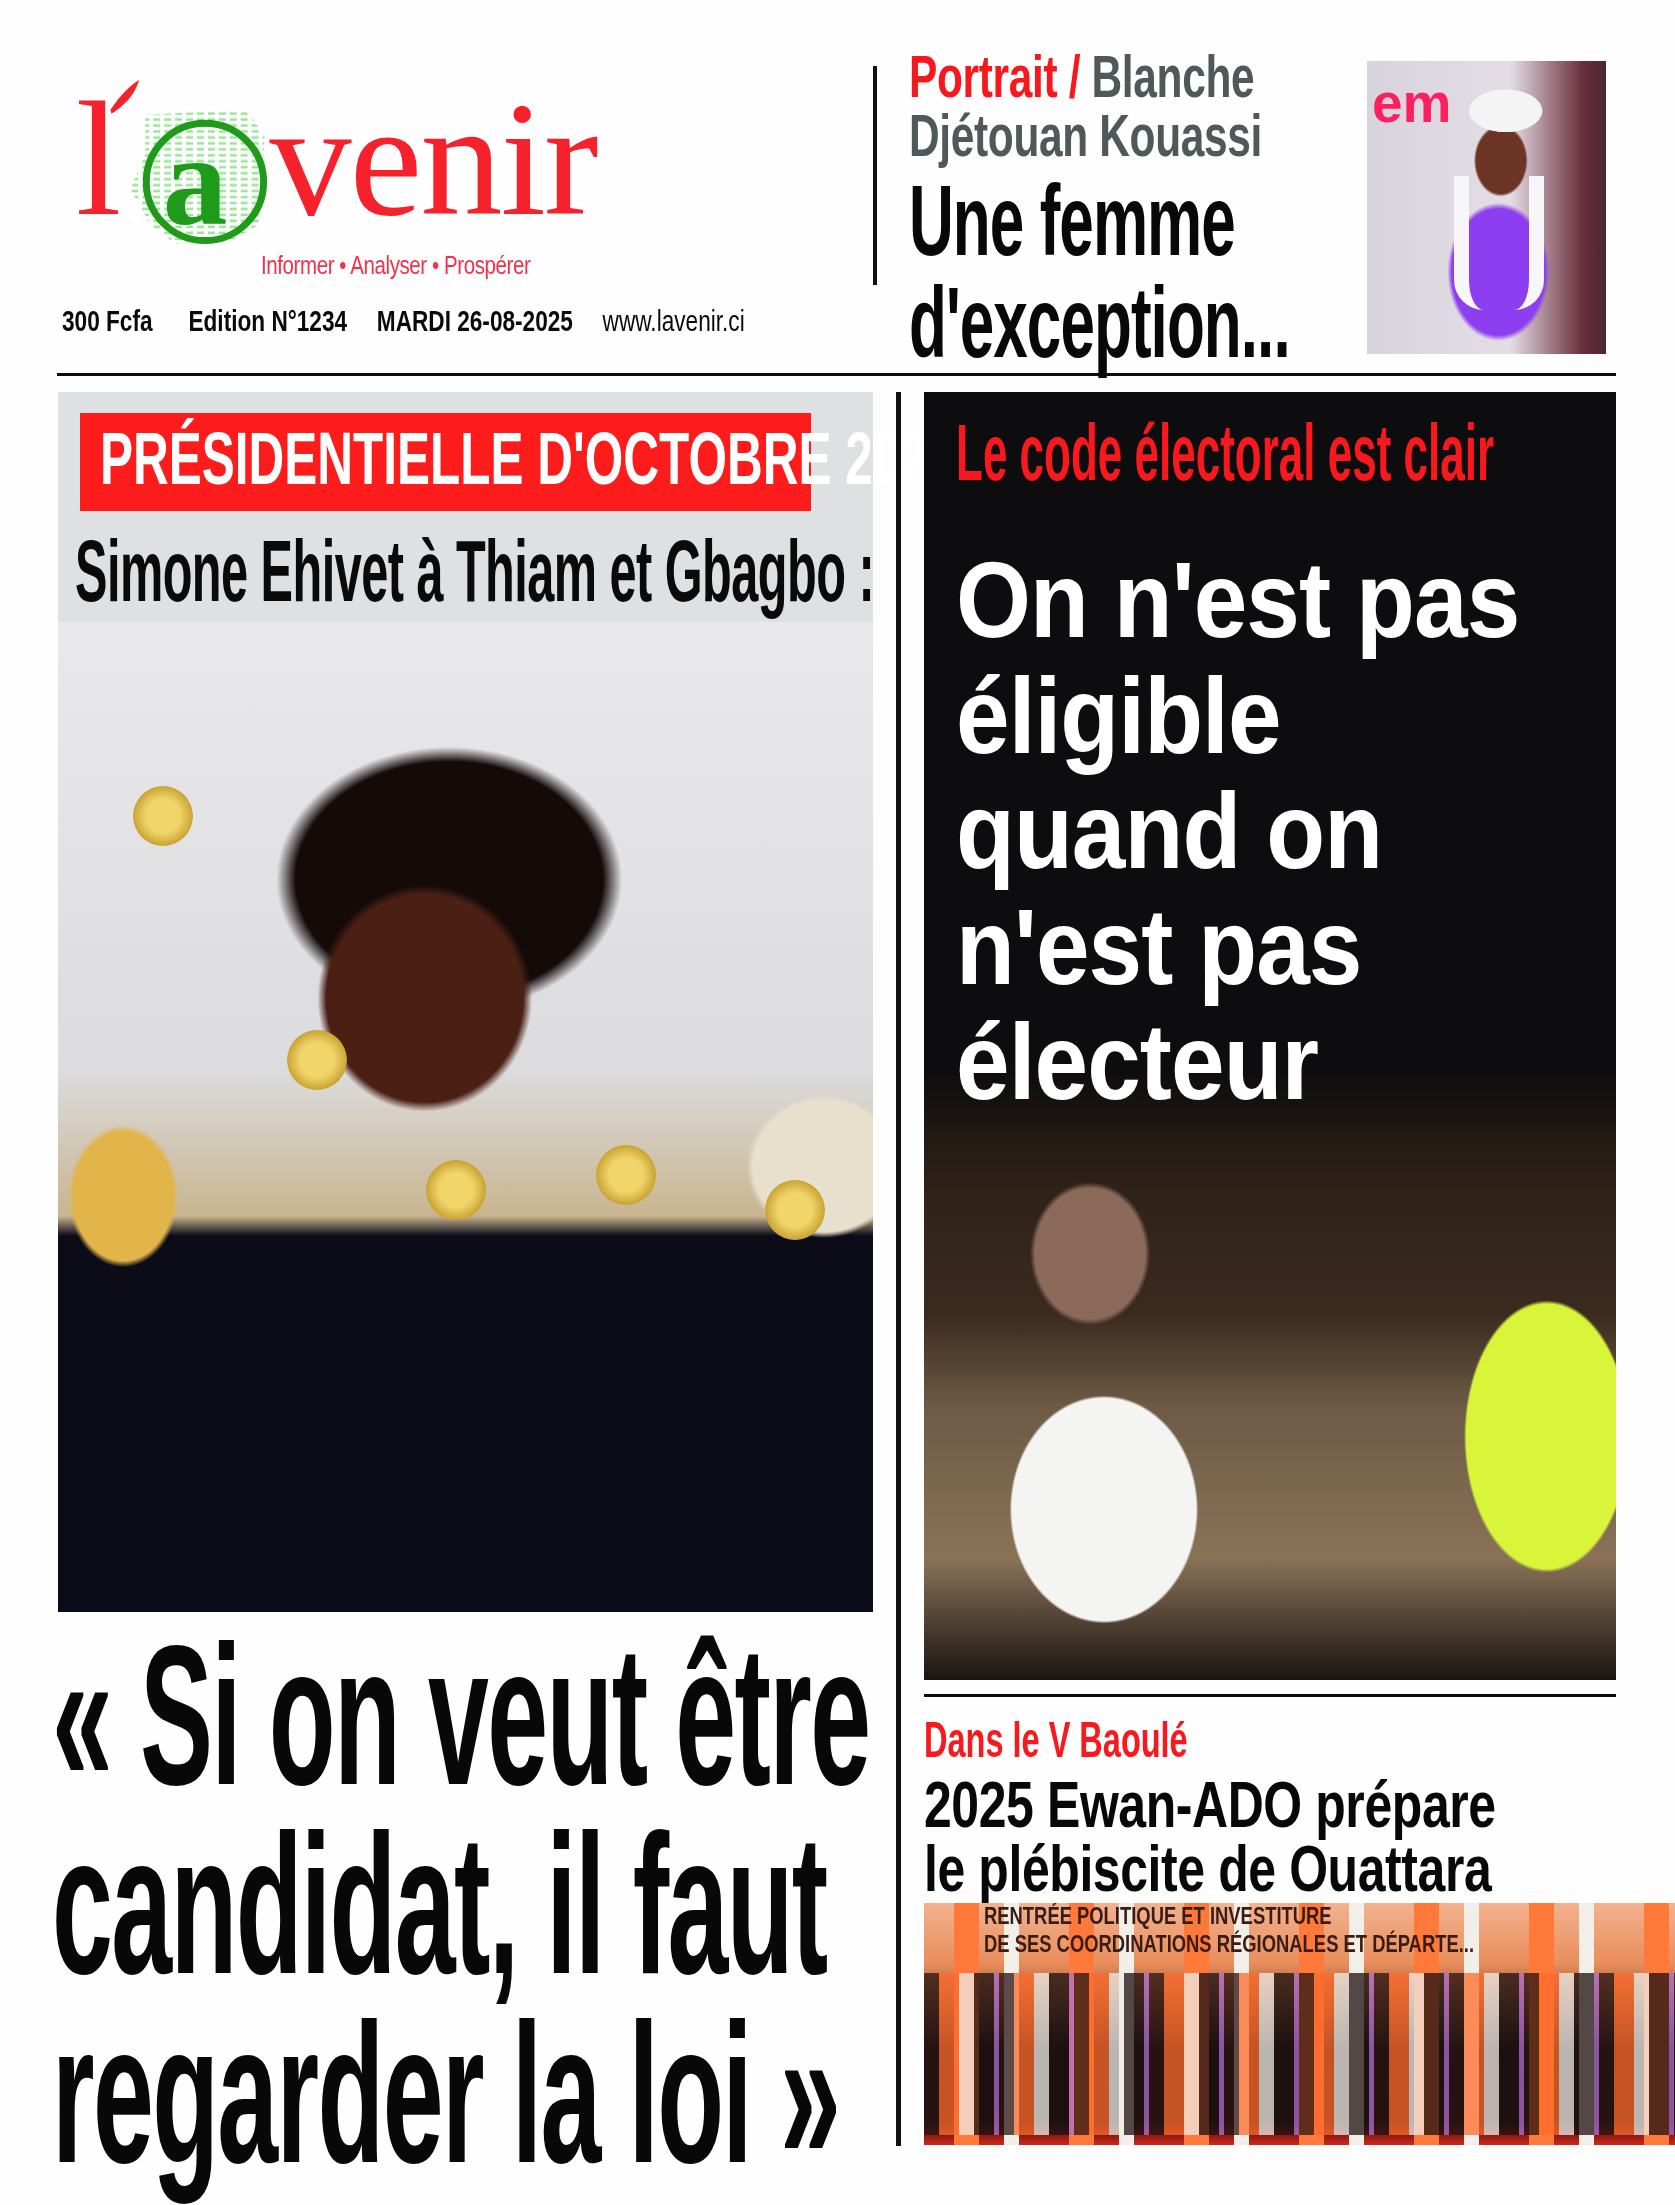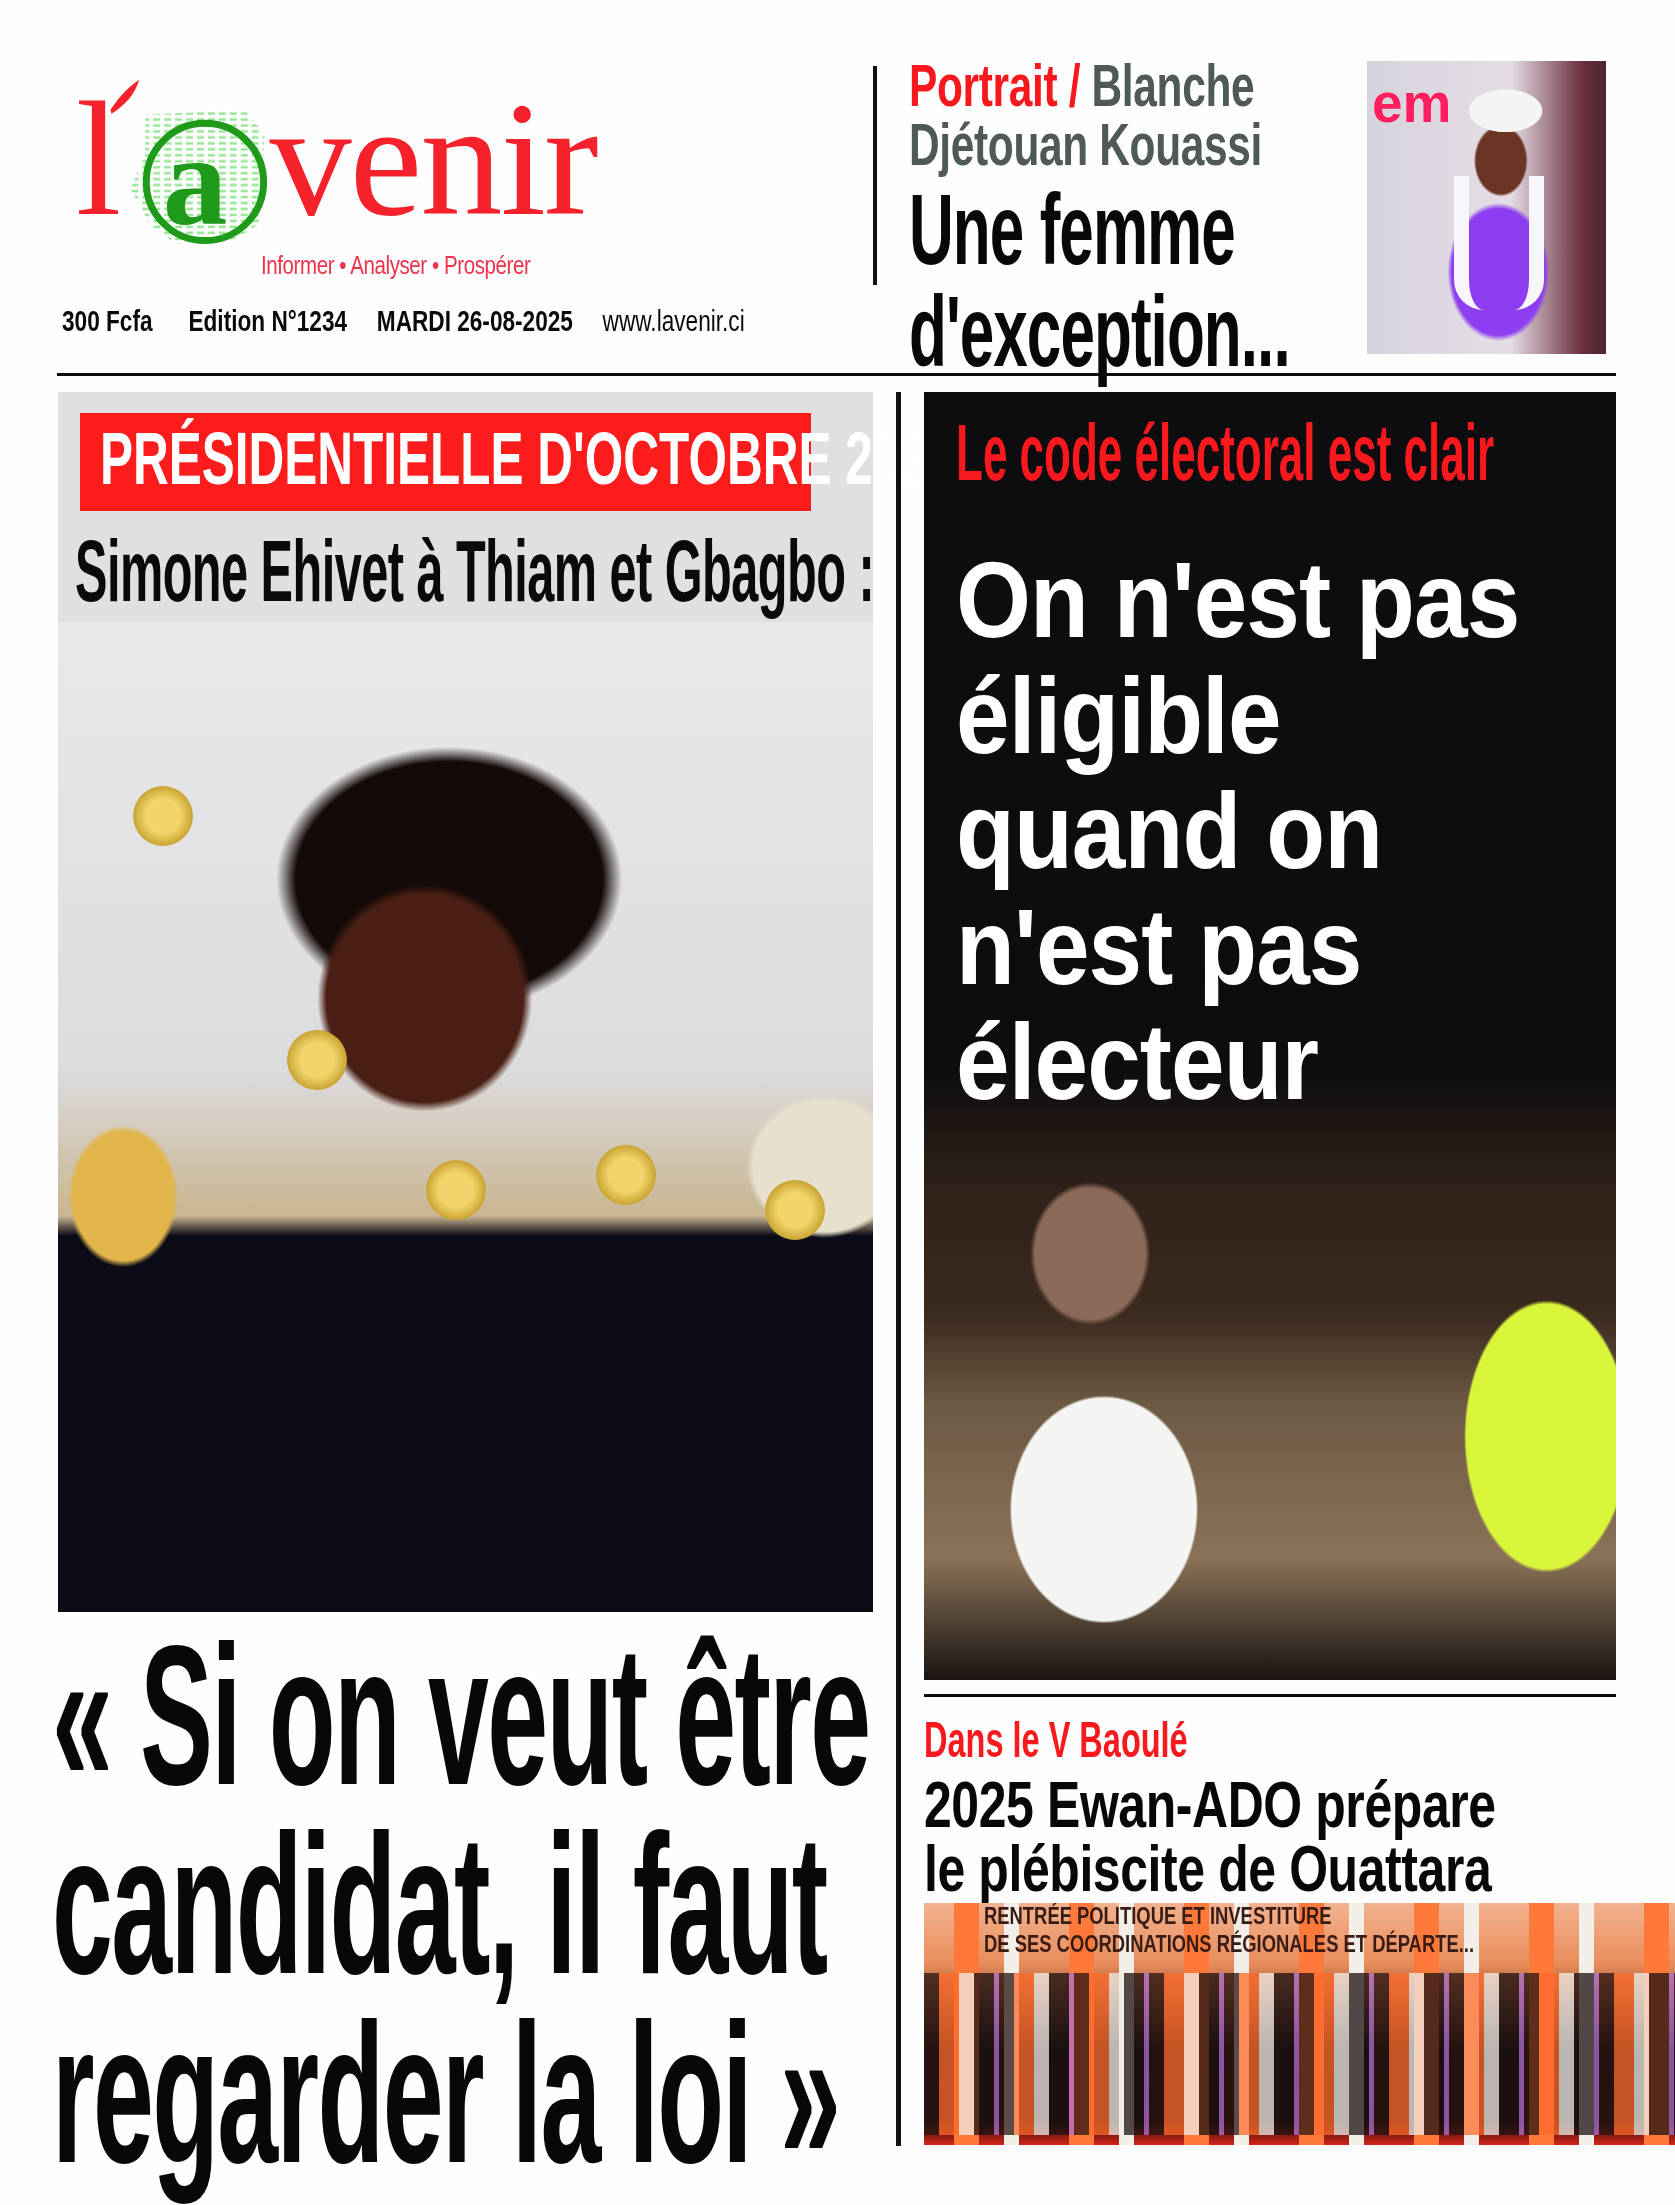--- a/index.html
+++ b/index.html
@@ -14,21 +14,21 @@
              font-weight: 400; transform: scaleX(0.82); transform-origin: left top; white-space: nowrap; }
   #edline { left: 62px; top: 305px; font-size: 29px; color: #0a0a0a; font-weight: 700;
             transform: scaleX(0.78); transform-origin: left top; white-space: nowrap; }
   #edline span { margin-right: 30px; }
   #edline .url { font-weight: 400; }
 
   .vline { background: #111; }
   .hline { background: #0b0b0b; }
 
   
-  #teaser { left: 909px; top: 57px; width: 448px; }
+  #teaser { left: 909px; top: 48px; width: 448px; }
   .t-kicker { font-size: 59px; line-height: 1; color: #4f5a58; font-weight: 700;
               transform: scaleX(0.72); transform-origin: left top; white-space: nowrap; letter-spacing: -0.5px; }
   .t-kicker .red { color: #f7181e; }
   .t-title { font-size: 100px; line-height: 1.02; color: #080808; font-weight: 700;
              transform: scaleX(0.62); transform-origin: left top; white-space: nowrap; letter-spacing: -1.5px; }
 
   
   .photo { overflow: hidden; }
   #photo-portrait { left: 1367px; top: 61px; width: 239px; height: 293px;
     background:

